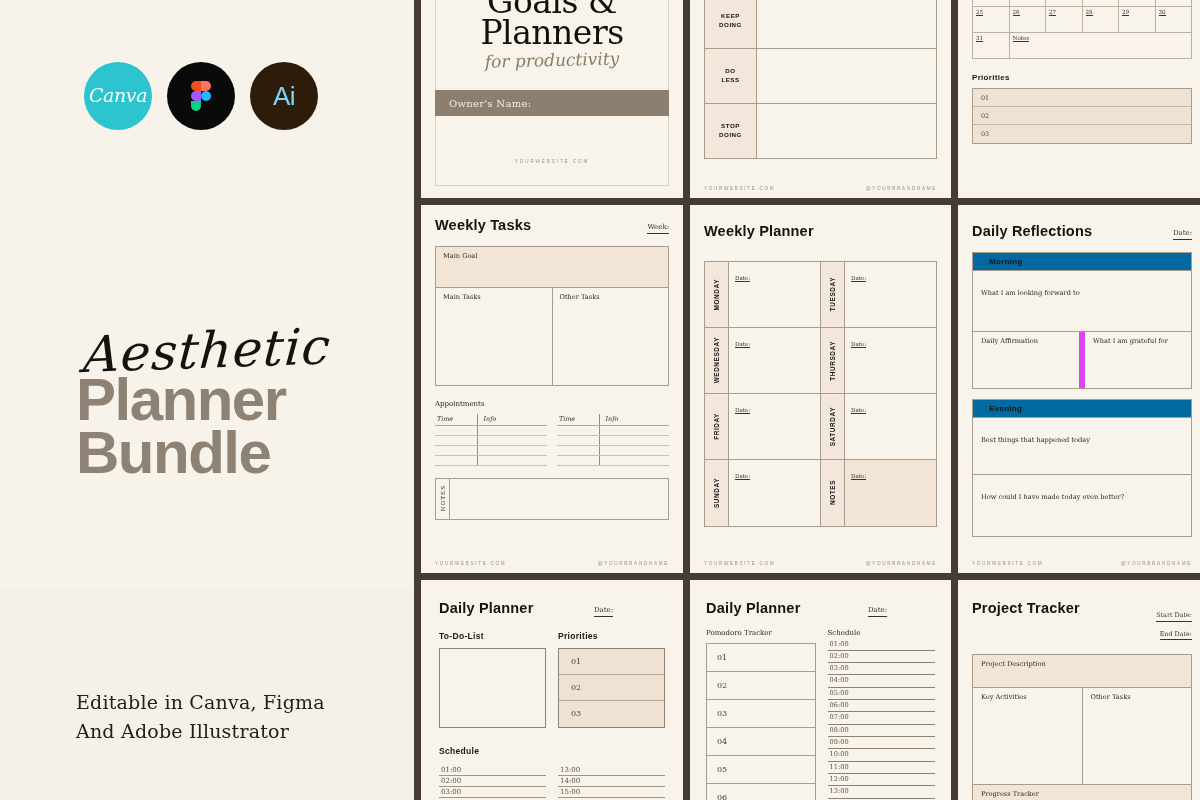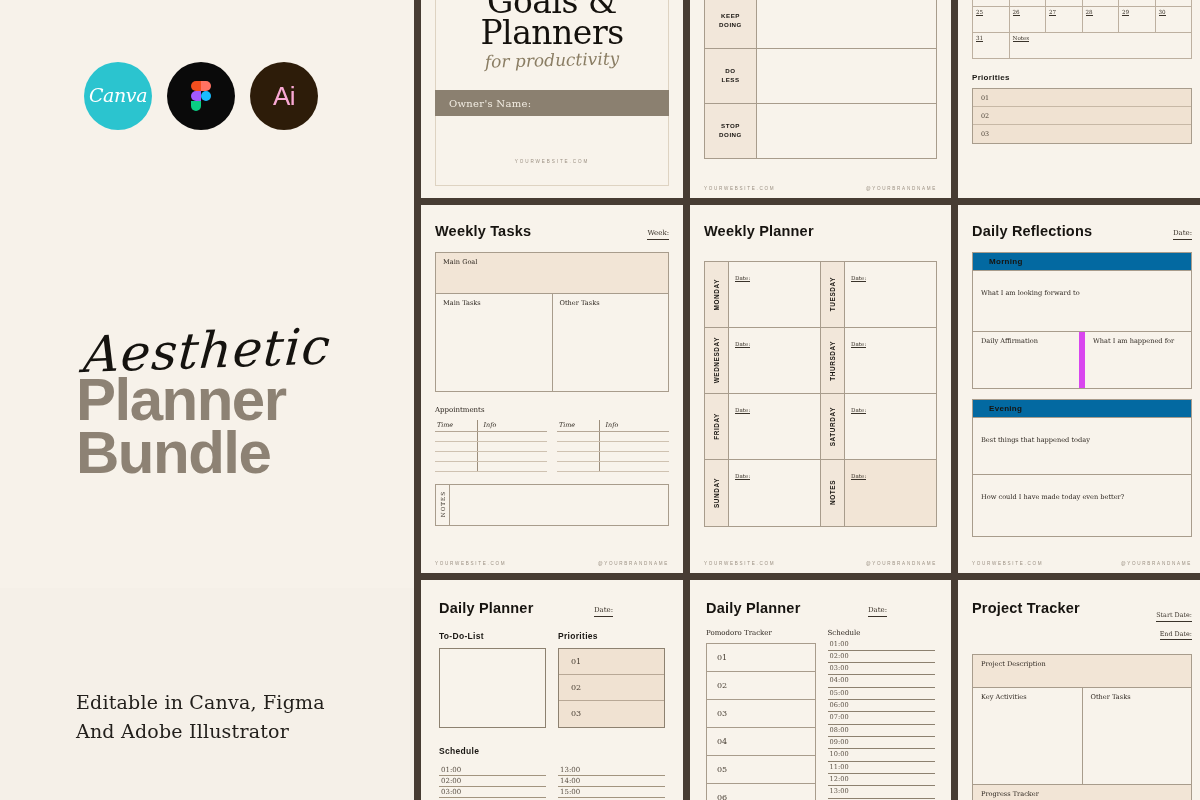--- a/index.html
+++ b/index.html
@@ -37,21 +37,21 @@
   .fig-wrap { width: 20px; height: 30px; position: relative; }
   .fig-wrap i { position: absolute; display: block; }
   .f-tl { width: 10px; height: 10px; left: 0; top: 0; background: #f24e1e; border-radius: 5px 0 0 5px; }
   .f-tr { width: 10px; height: 10px; left: 10px; top: 0; background: #ff7262; border-radius: 0 5px 5px 0; }
   .f-ml { width: 10px; height: 10px; left: 0; top: 10px; background: #a259ff; border-radius: 5px 0 0 5px; }
   .f-mr { width: 10px; height: 10px; left: 10px; top: 10px; background: #1abcfe; border-radius: 50%; }
   .f-bl { width: 10px; height: 10px; left: 0; top: 20px; background: #0acf83; border-radius: 0 0 5px 5px; }
   .logo-ai { background: #2d1c09; }
   .logo-ai .lbl {
     font-family: "Liberation Sans", sans-serif;
-    color: #f9a8d4; font-size: 26px; font-weight: 400;
+    color: #7dd3fc; font-size: 26px; font-weight: 400;
     letter-spacing: -0.5px;
   }
 
   .title-block { position: absolute; left: 76px; top: 330px; width: 330px; }
   .script-title {
     font-family: "DejaVu Serif", serif;
     font-style: italic; font-weight: 400;
     font-size: 50px; color: #15130f;
     letter-spacing: 1px;
     transform: skewX(-6deg) rotate(-2deg);
@@ -417,21 +417,21 @@
         <div class="prio-h" style="margin-top:14px;">Priorities</div>
         <div class="prio-box" style="margin-top:6px;">
           <div class="prio-row">01</div>
           <div class="prio-row">02</div>
           <div class="prio-row">03</div>
         </div>
       </div>
     </div>
 
     <div class="card">
-      <div class="card-inner" style="padding:18px 14px 14px;">
+      <div class="card-inner" style="padding:12px 14px 14px;">
         <div class="row-sp">
           <div class="ttl">Weekly Tasks</div>
           <div class="date-lbl" style="margin-top:5px;">Week:</div>
         </div>
         <div class="wt-goal" style="margin-top:12px;">
           <div class="fld">Main Goal</div>
         </div>
         <div class="wt-cols">
           <div class="wt-col">
             <div class="fld">Main Tasks</div>
@@ -569,21 +569,21 @@
         <div class="dr-box" style="margin-top:12px;">
           <div class="dr-head">Morning</div>
           <div class="dr-area" style="height:60px;">
             <div class="fld">What I am looking forward to</div>
           </div>
           <div class="dr-split">
             <div>
                 <div class="fld">Daily Affirmation</div>
               </div>
             <div>
-                <div class="fld">What I am happened for</div>
+                <div class="fld">What I am grateful for</div>
               </div>
           </div>
         </div>
         <div class="dr-box" style="margin-top:10px;">
           <div class="dr-head">Evening</div>
           <div class="dr-area" style="height:56px;">
             <div class="fld">Best things that happened today</div>
           </div>
           <div class="dr-area" style="height:62px;border-top:1px solid #a89c8c;">
             <div class="fld">How could I have made today even better?</div>

